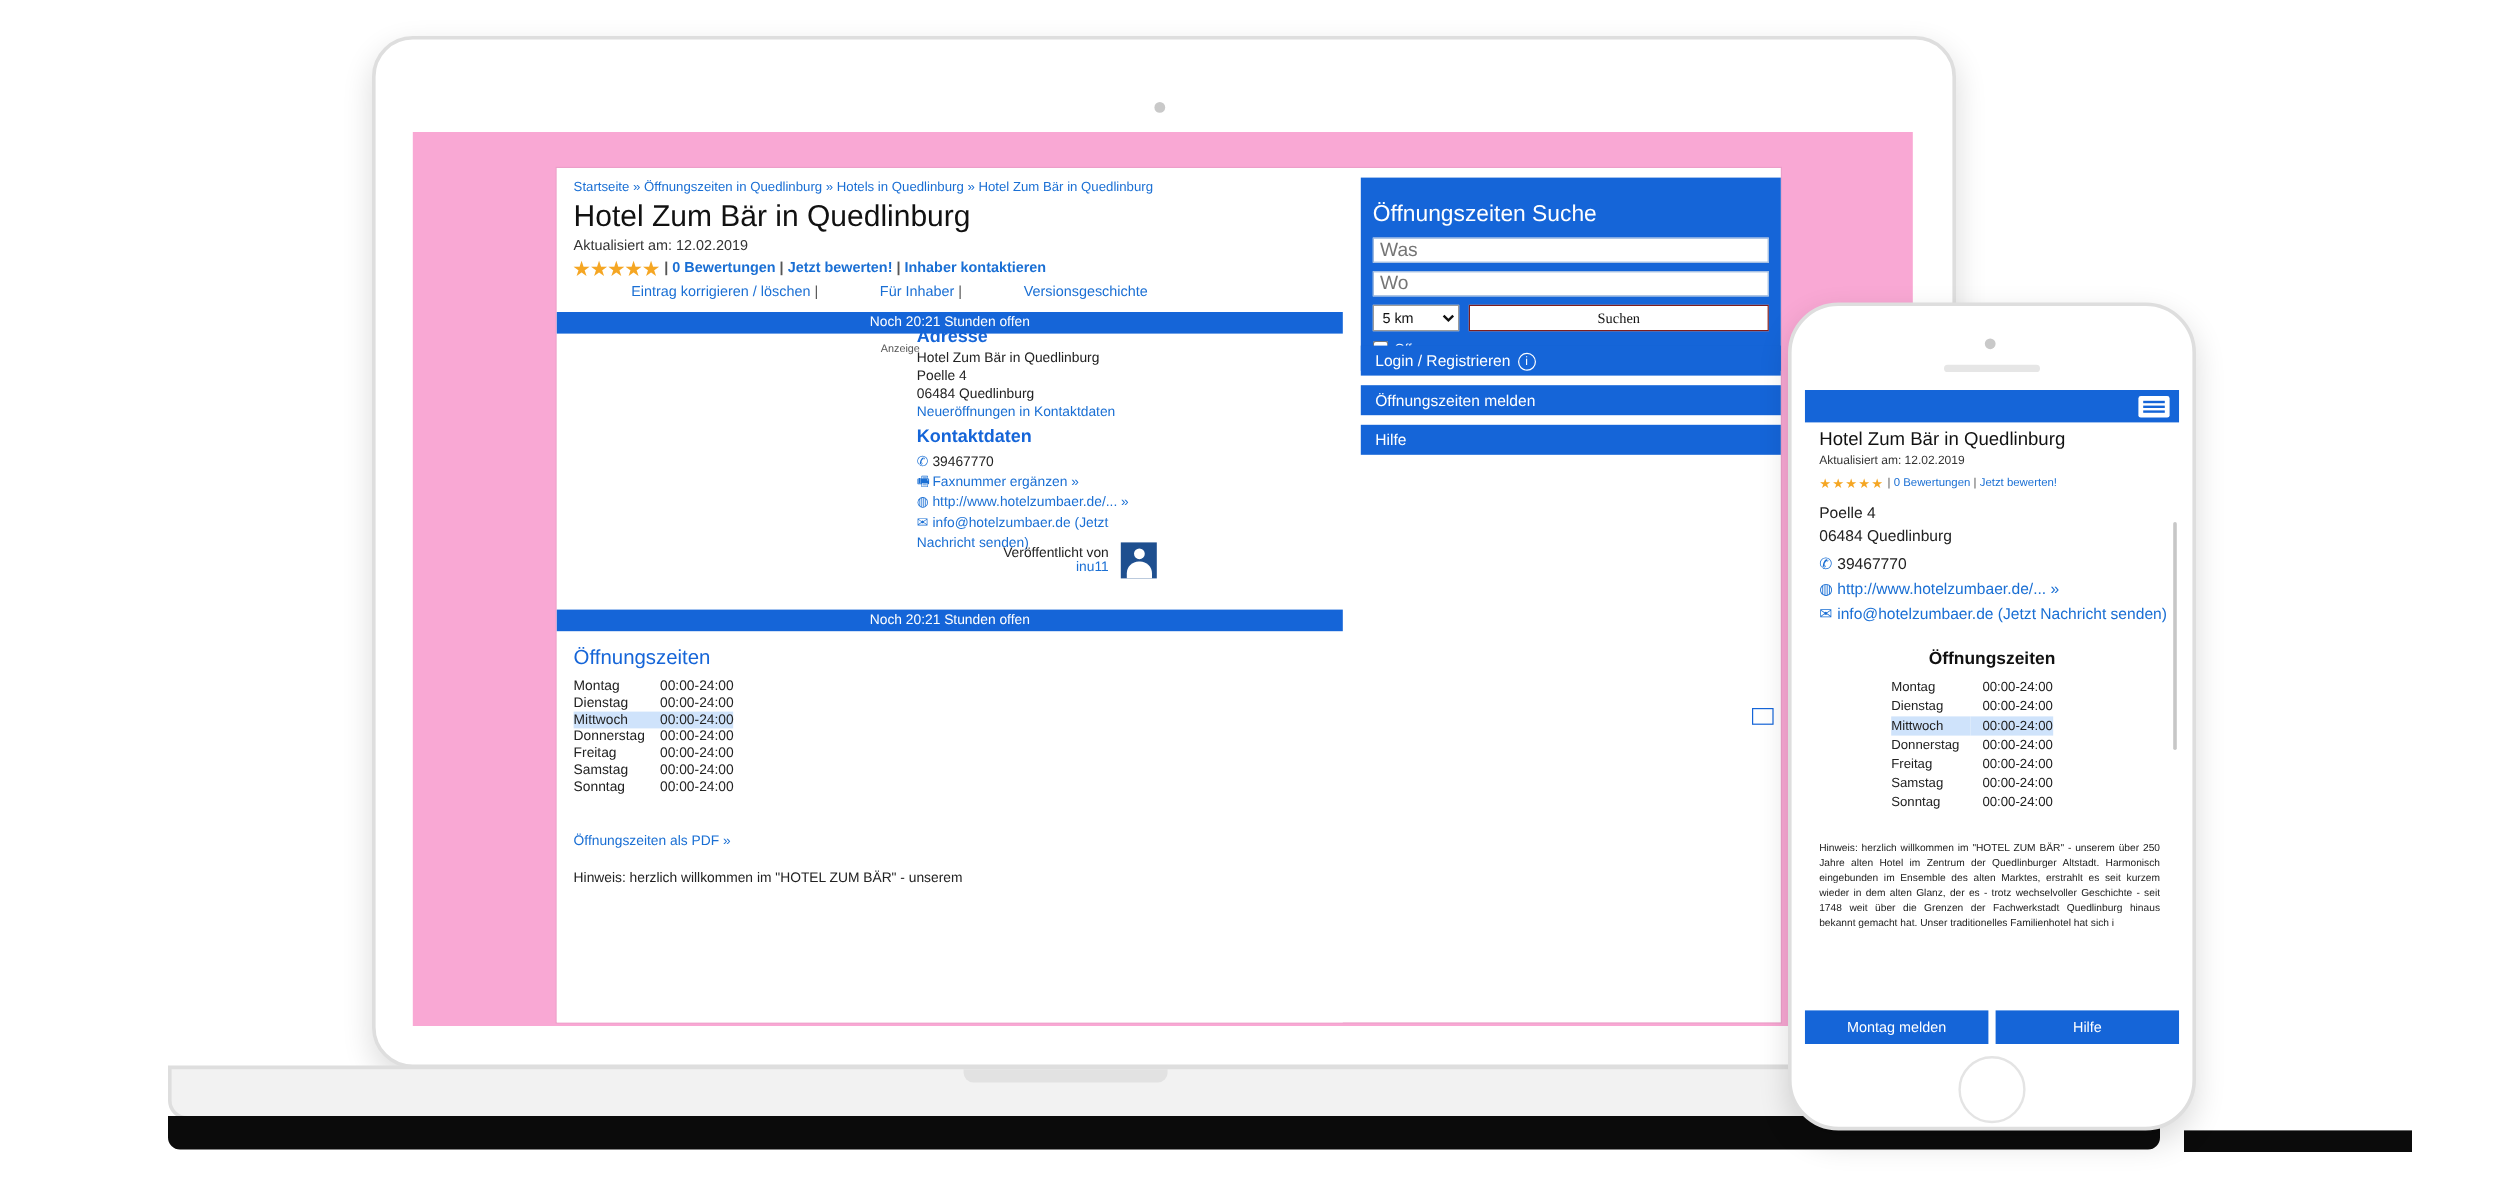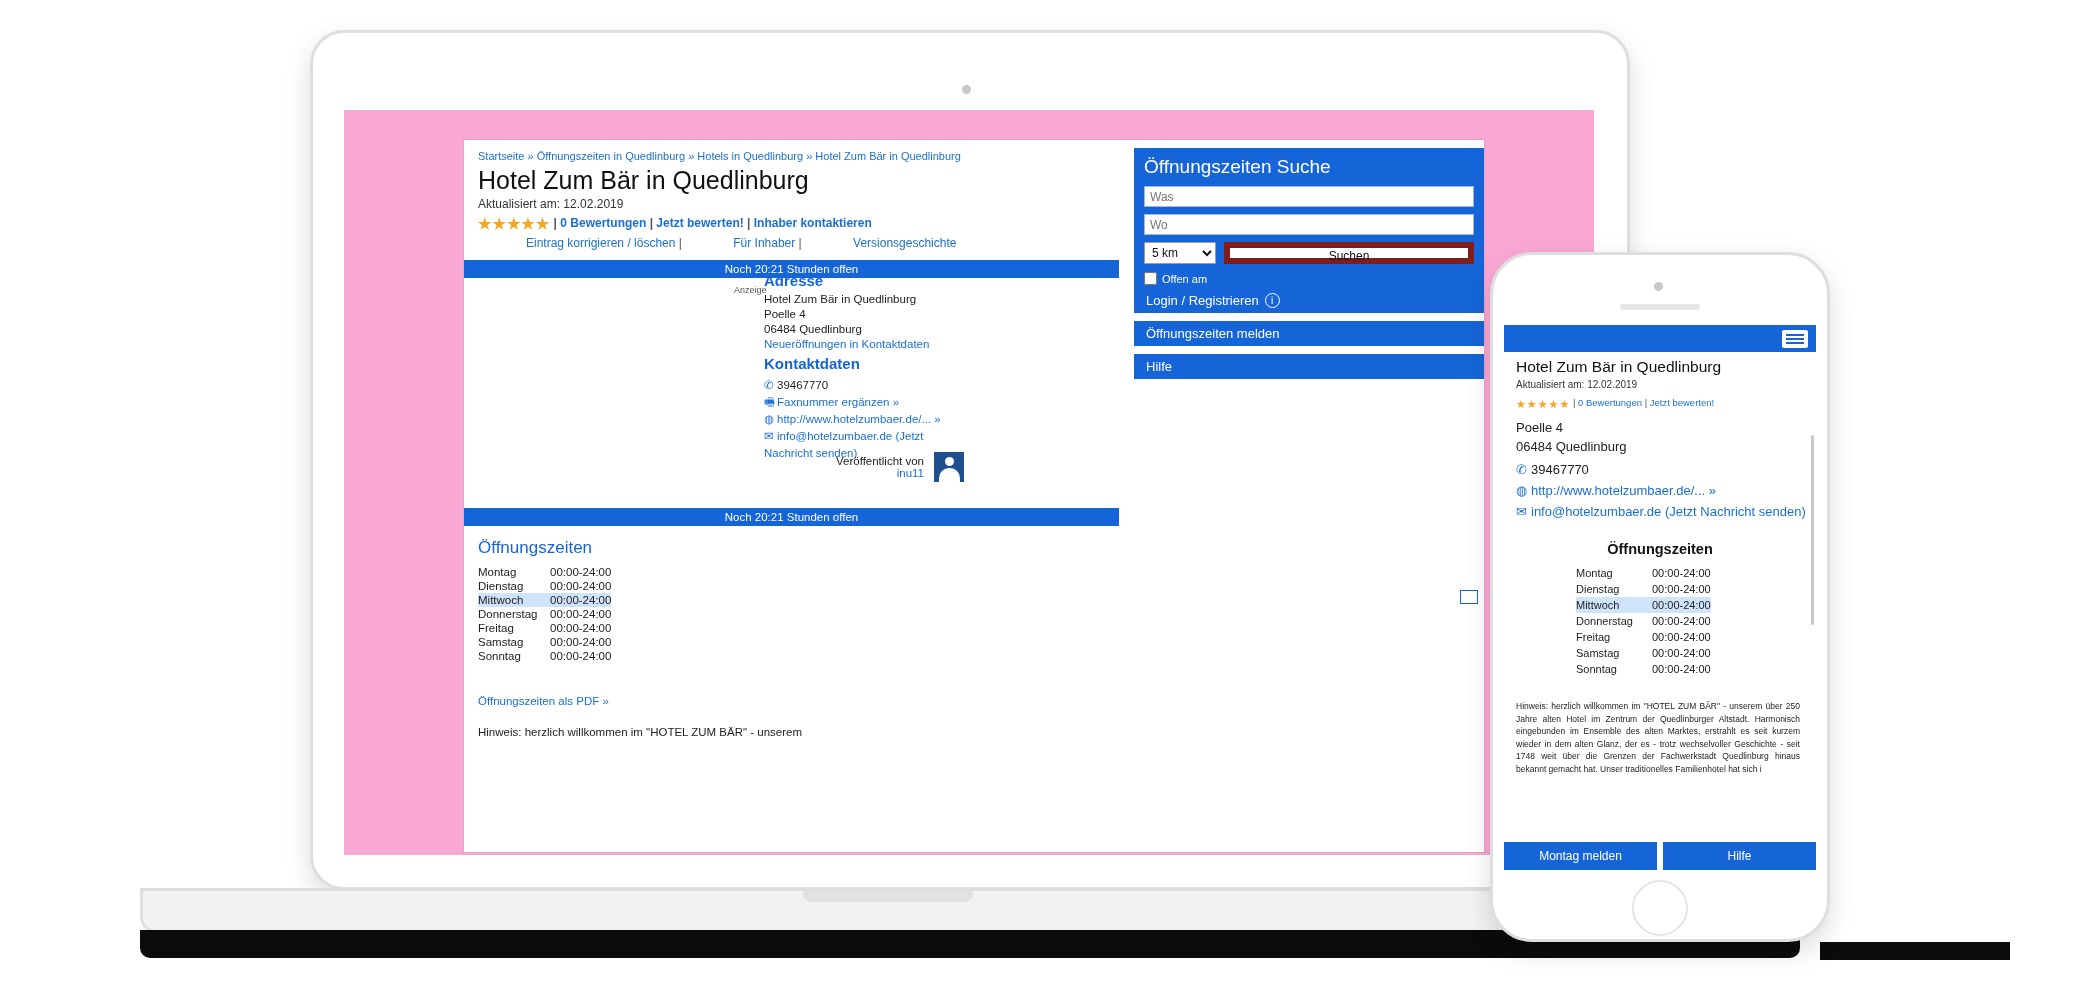--- a/index.html
+++ b/index.html
@@ -278,38 +278,38 @@
     line-height: 15px;
   }
 
   
   .search-widget {
     position: absolute;
     left: 0;
     top: 8px;
     width: 350px;
     background: #1565d8;
-    padding: 8px 10px 12px 10px;
+    padding: 20px 10px 12px 10px;
     box-sizing: border-box;
   }
   .search-widget h2 {
     margin: 0 0 8px 0;
     font-size: 19px;
     color: #ffffff;
     font-weight: normal;
   }
   .search-widget input[type=text] {
     display: block;
     width: 100%;
     height: 21px;
     margin-bottom: 7px;
     border: 1px solid #9cb8de;
     background: #ffffff;
     color: #7e7e7e;
-    font-size: 12px;
+    font-size: 16px;
     padding: 0 5px;
     box-sizing: border-box;
     font-family: "Liberation Sans", sans-serif;
   }
   .search-row {
     display: flex;
     gap: 8px;
     align-items: center;
   }
   .select-km {
@@ -320,24 +320,24 @@
     font-size: 12px;
     color: #111;
     padding: 0 3px;
     box-sizing: border-box;
     font-family: "Liberation Sans", sans-serif;
   }
   .btn-suchen {
     flex: 1;
     height: 22px;
     background: #ffffff;
-    border: 6px solid #7f1d1d;
+    border: 1px solid #7f1d1d;
     font-size: 12px;
     color: #111;
-    font-family: Liberation Sans, sans-serif;
+    font-family: Liberation Serif, serif;
     cursor: pointer;
   }
   .offen-row {
     margin-top: 8px;
     font-size: 11px;
     color: #ffffff;
     display: flex;
     align-items: center;
     gap: 5px;
   }

